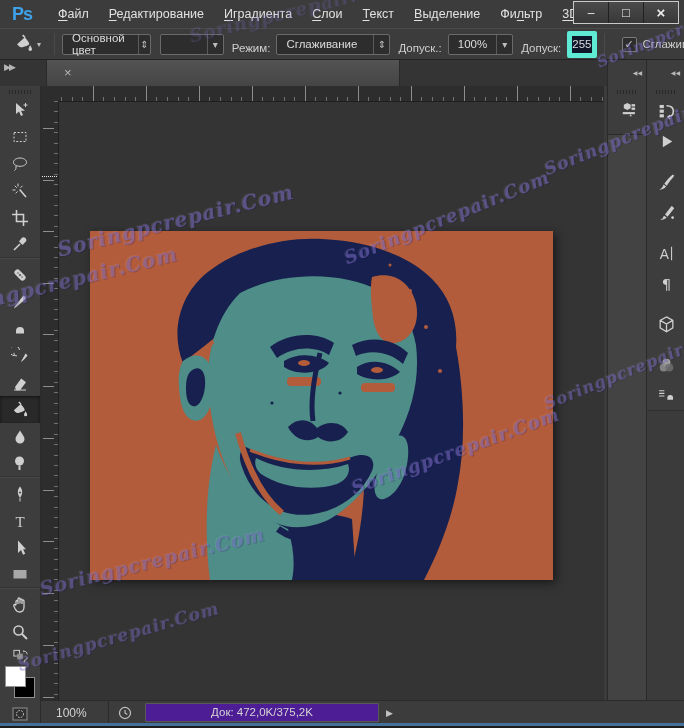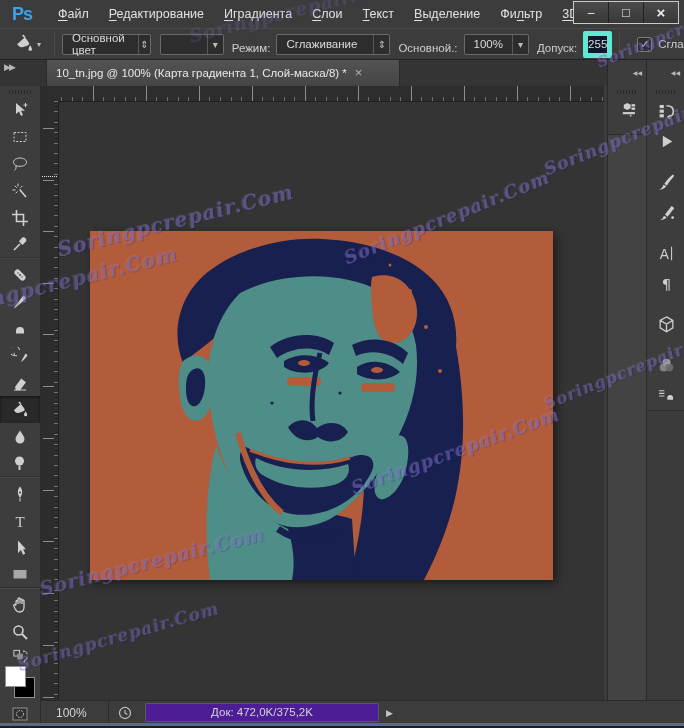--- a/index.html
+++ b/index.html
@@ -306,41 +306,40 @@
   </span>
   <span class="dd swatch" style="margin-left:9px;">
     <span class="val"></span>
     <span class="ud caret">▾</span>
   </span>
   <span class="lbl">Режим:</span>
   <span class="dd">
     <span class="val" style="min-width:78px;">Сглаживание</span>
     <span class="ud">⇕</span>
   </span>
-  <span class="lbl">Основной.:</span>
+  <span class="lbl">Допуск.:</span>
   <span class="dd">
     <span class="val">100%</span>
     <span class="ud caret">▾</span>
   </span>
   <span class="lbl">Допуск:</span>
   <span class="num">255</span>
   <span class="sep"></span>
   <span style="display:flex;">
 
   <span class="chk">
         <span class="box">✓</span>
         <span>Сглаживание</span>
       </span>
     </span>
 </div>
 
 <div class="tabbar">
   <span class="tab-overflow">▶▶</span>
   <div class="doc-tab">
-    <span class="ttl">10_tn.jpg @ 100% (Карта градиента 1, Слой-маска/8) *</span>
     <span class="x">×</span>
   </div>
   <div class="phead" style="left:607px;width:39px;">
       <span>◀◀</span>
     </div>
   <div class="phead" style="left:646px;width:38px;">
       <span>◀◀</span>
     </div>
 </div>
 

